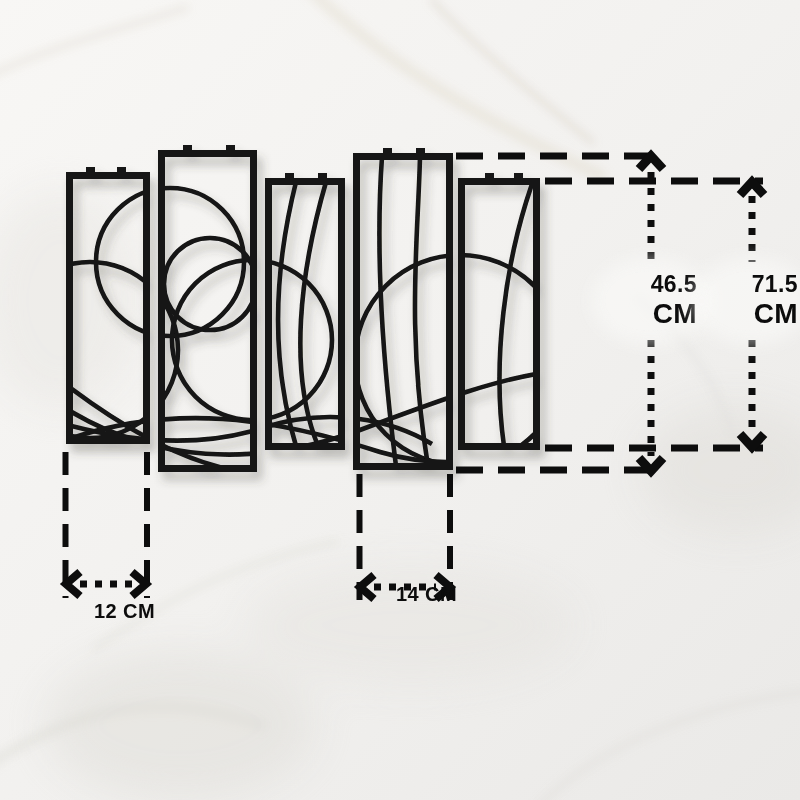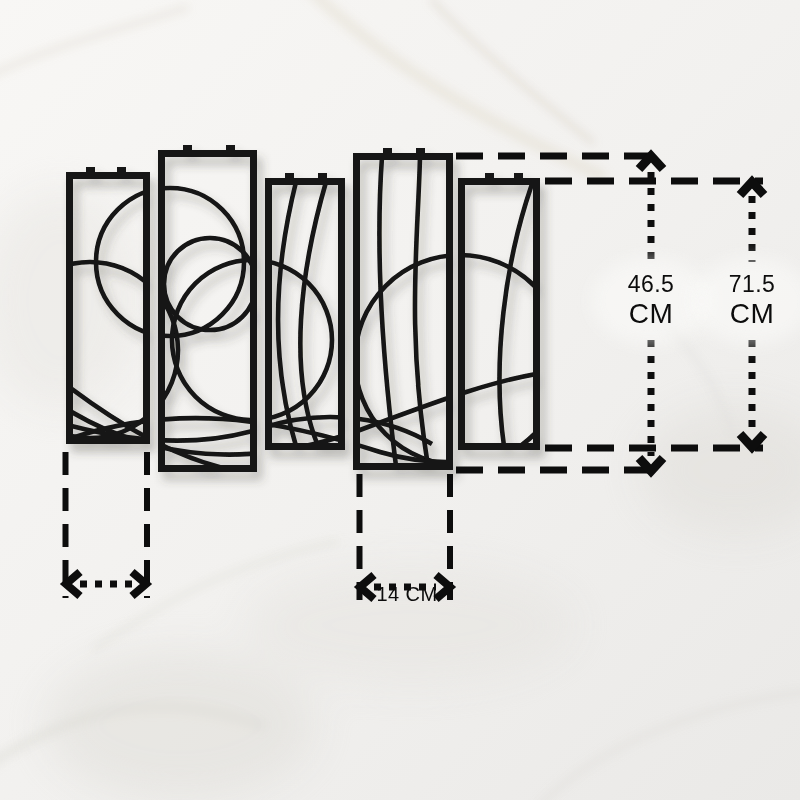--- a/index.html
+++ b/index.html
@@ -6,22 +6,22 @@
   .canvas{
     position:relative;
     width:800px;height:800px;
     overflow:hidden;
     font-family:"Liberation Sans", sans-serif;
     background:linear-gradient(155deg,#f8f7f5 0%,#f3f2f0 45%,#ebeae8 100%);
   }
   .canvas svg{position:absolute;left:0;top:0;}
   .dim-label{
     position:absolute;
-    display:flex;flex-direction:column;align-items:center;justify-content:center;
-    font-weight:400;color:#0c0c0c;text-align:center;
+    display:flex;flex-direction:column;align-items:flex-end;justify-content:center;
+    font-weight:700;color:#0c0c0c;text-align:center;
     letter-spacing:0.4px;
   }
   .dim-label.stacked{
     width:92px;height:60px;
     font-size:23px;line-height:1.12;
     border-radius:50%;
     background:rgba(251,251,249,0.55);
     box-shadow:0 0 18px 14px rgba(251,251,249,0.55);
   }
   .dim-label.single{
@@ -150,17 +150,20 @@
   </svg>
 
   <div class="dim-label stacked" style="left:605px;top:271px;">
     <span class="dim-value">46.5</span>
     <span class="dim-unit">CM</span>
   </div>
   <div class="dim-label stacked" style="left:706px;top:271px;">
     <span class="dim-value">71.5</span>
     <span class="dim-unit">CM</span>
   </div>
+  <div class="dim-label single" style="left:55px;top:598px;">
+    <span>12 CM</span>
+  </div>
   <div class="dim-label single" style="left:357px;top:581px;">
     <span>14 CM</span>
   </div>
 
 </div>
 
 </body></html>

